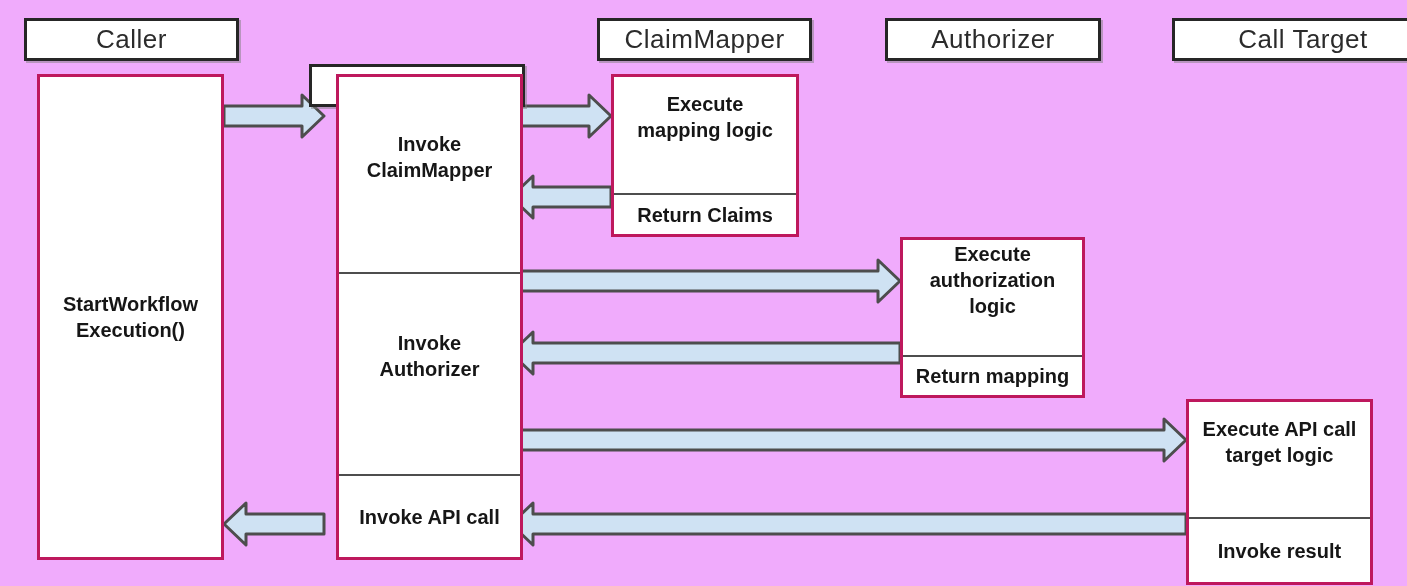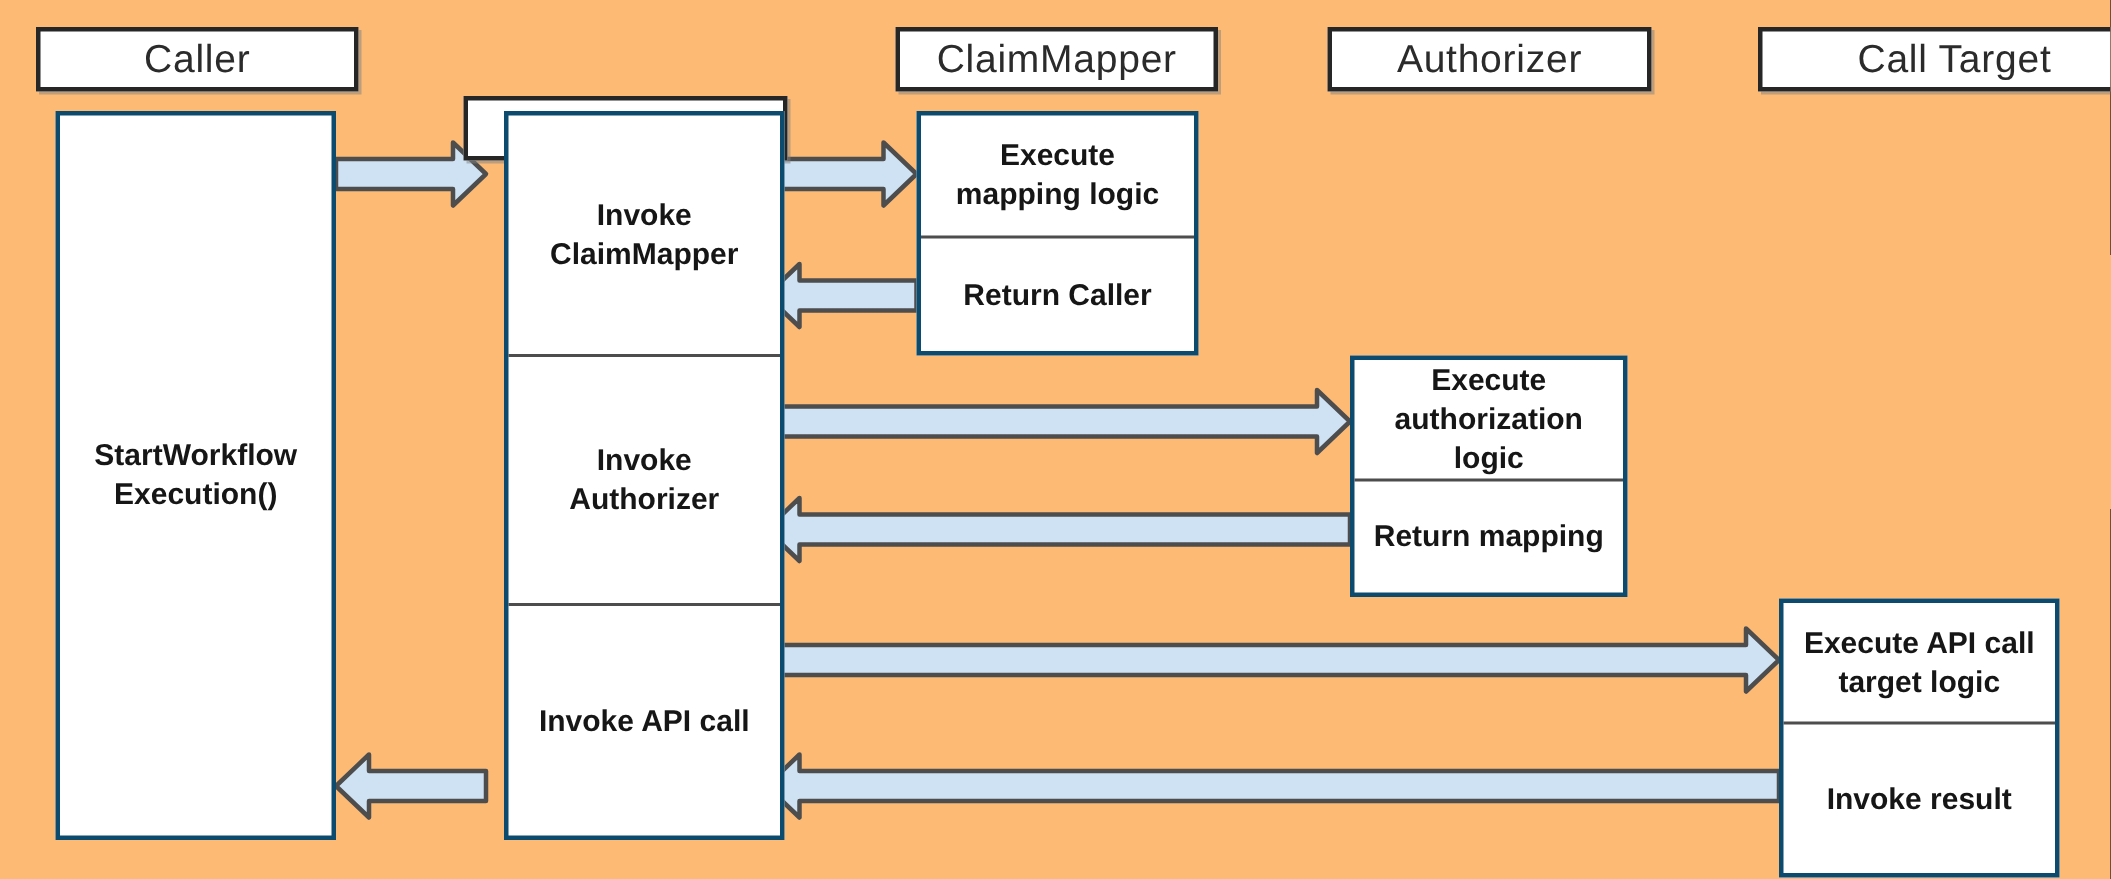--- a/index.html
+++ b/index.html
@@ -1,20 +1,20 @@
 <!DOCTYPE html>
 <html><head>
 <meta charset="utf-8">
 <style>
   html, body { margin: 0; padding: 0; background: #000; }
   .stage {
     position: relative;
     width: 1407px;
     height: 586px;
-    background: #fdba74;
+    background: #f0abfc;
     overflow: hidden;
     font-family: "Liberation Sans", sans-serif;
   }
   .arrows-layer {
     position: absolute;
     left: 0; top: 0;
     width: 1407px; height: 586px;
   }
   .lane-header {
     position: absolute;
@@ -34,24 +34,25 @@
   }
   #hdr-caller      { left: 24px;   width: 215px; }
   #hdr-frontend    { left: 309px;  width: 216px; margin-top: 46px; }
   #hdr-claimmapper { left: 597px;  width: 215px; }
   #hdr-authorizer  { left: 885px;  width: 216px; }
   #hdr-calltarget  { left: 1172px; width: 262px; }
 
   .activation {
     position: absolute;
     background: #ffffff;
-    border: 3px solid #0c4a6e;
+    border: 3px solid #be185d;
     box-sizing: border-box;
     display: flex;
     flex-direction: column;
+    gap: 36px;
   }
   #act-caller      { left: 37px;   top: 74px;  width: 187px; height: 486px; }
   #act-frontend    { left: 324px;  top: 74px;  width: 187px; height: 486px; margin-left: 12px; }
   #act-claimmapper { left: 611px;  top: 74px;  width: 188px; height: 163px; }
   #act-authorizer  { left: 900px;  top: 237px; width: 185px; height: 161px; }
   #act-calltarget  { left: 1186px; top: 399px; width: 187px; height: 186px; }
 
   .section {
     display: flex;
     align-items: center;
@@ -105,21 +106,21 @@
     <div class="section">Invoke
 ClaimMapper</div>
     <div class="section">Invoke
 Authorizer</div>
     <div class="section">Invoke API call</div>
   </div>
 
   <div class="activation" id="act-claimmapper">
     <div class="section">Execute
 mapping logic</div>
-    <div class="section">Return Caller</div>
+    <div class="section">Return Claims</div>
   </div>
 
   <div class="activation" id="act-authorizer">
     <div class="section">Execute
 authorization
 logic</div>
     <div class="section">Return mapping</div>
   </div>
 
   <div class="activation" id="act-calltarget">

